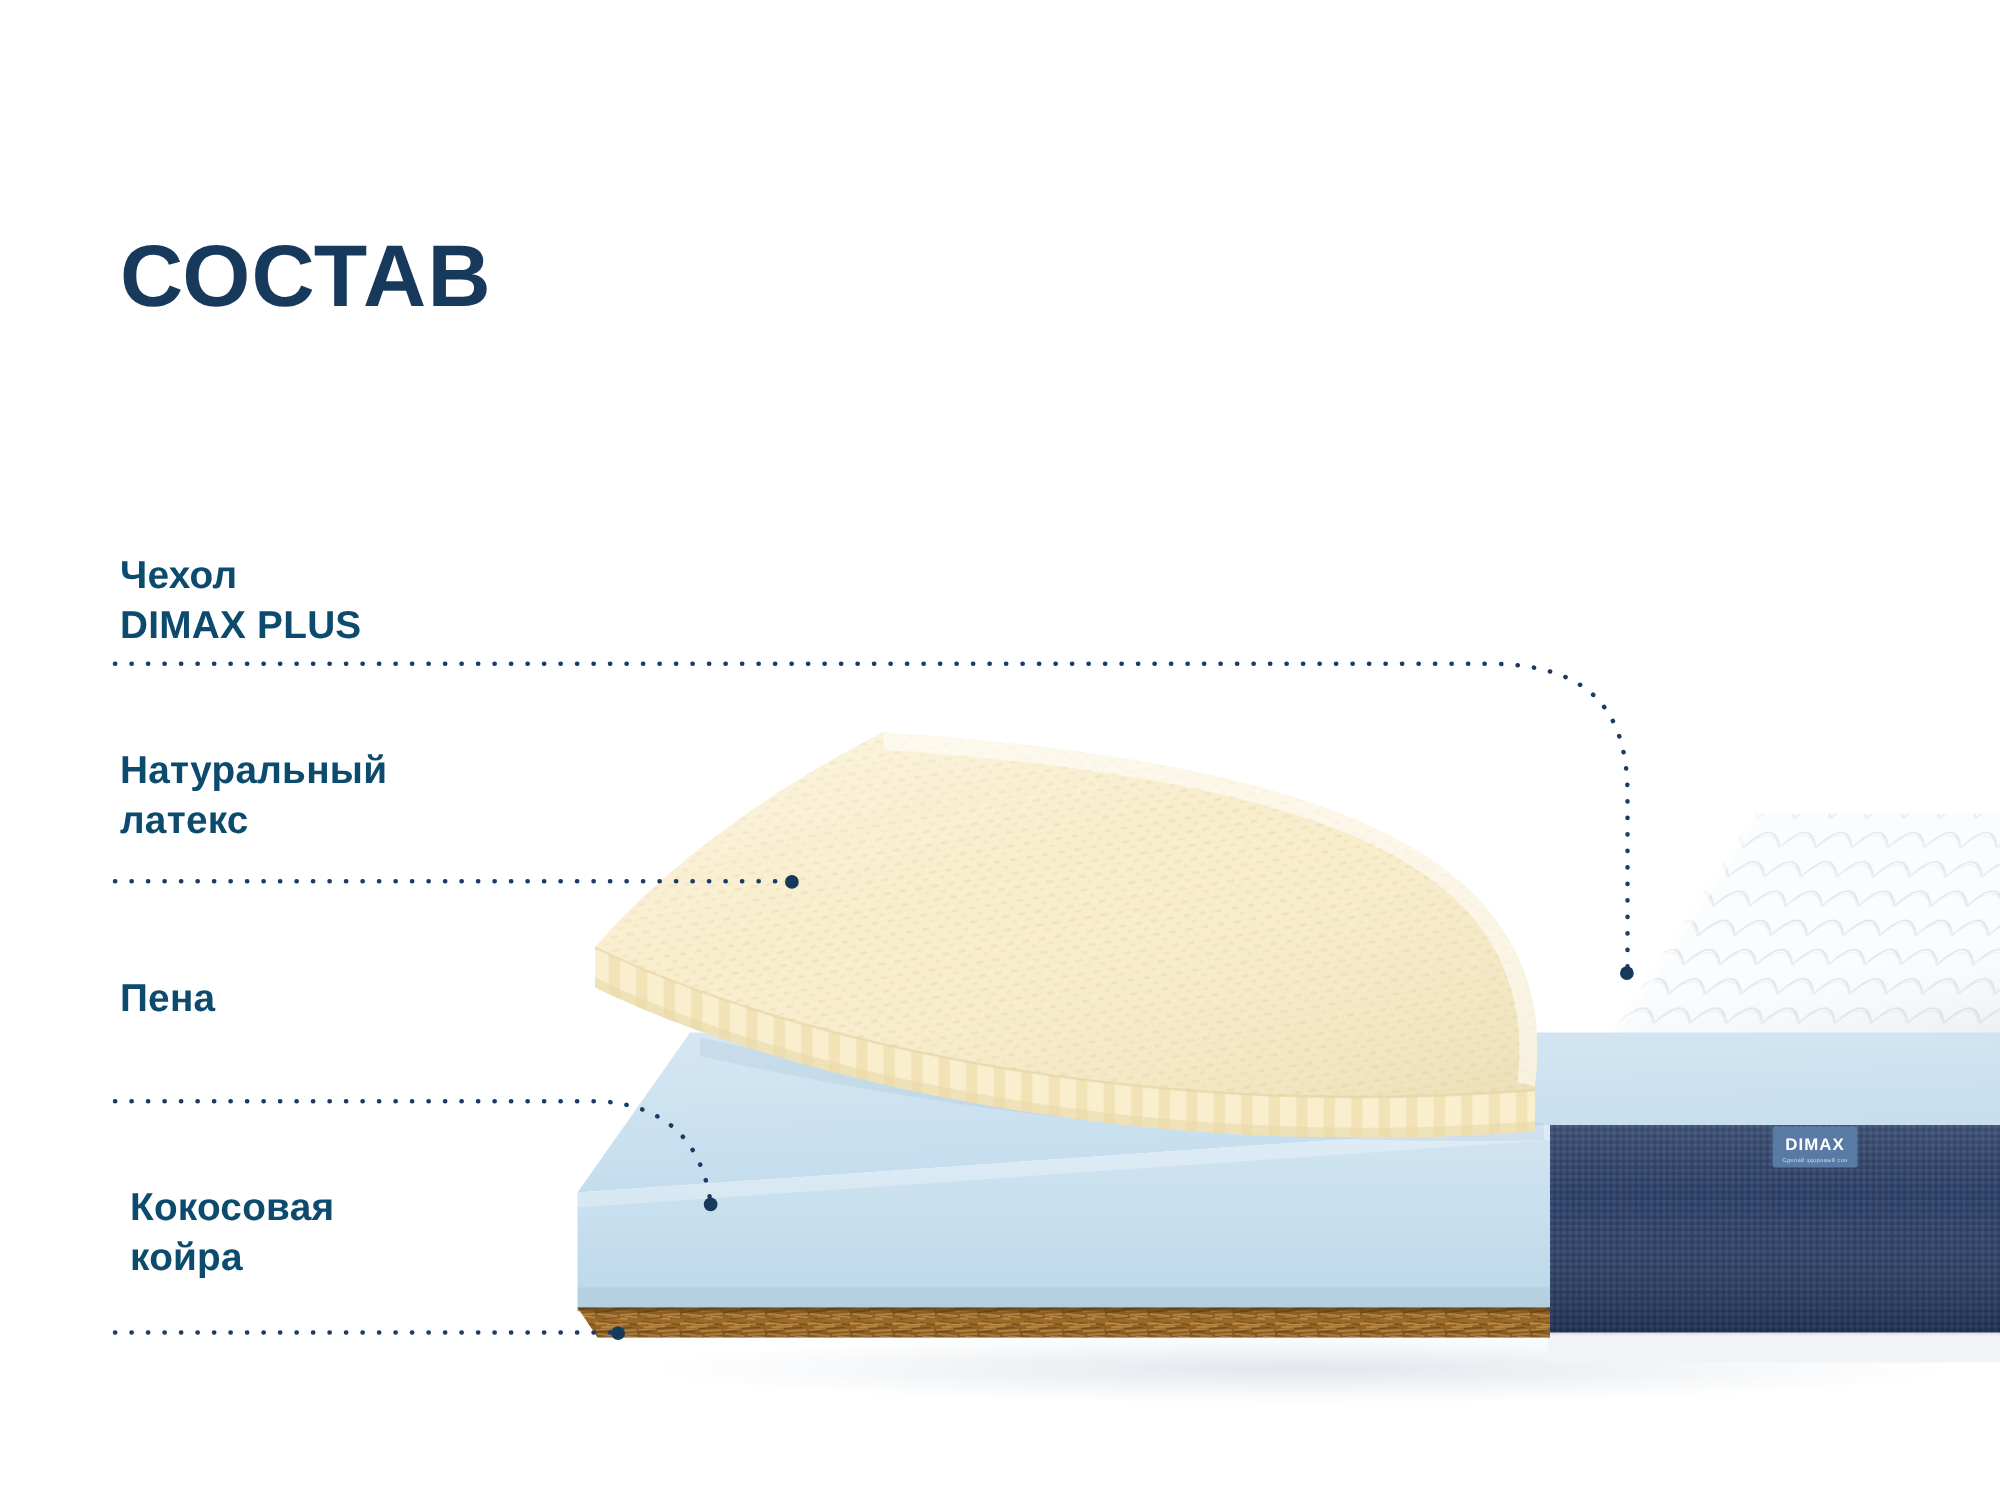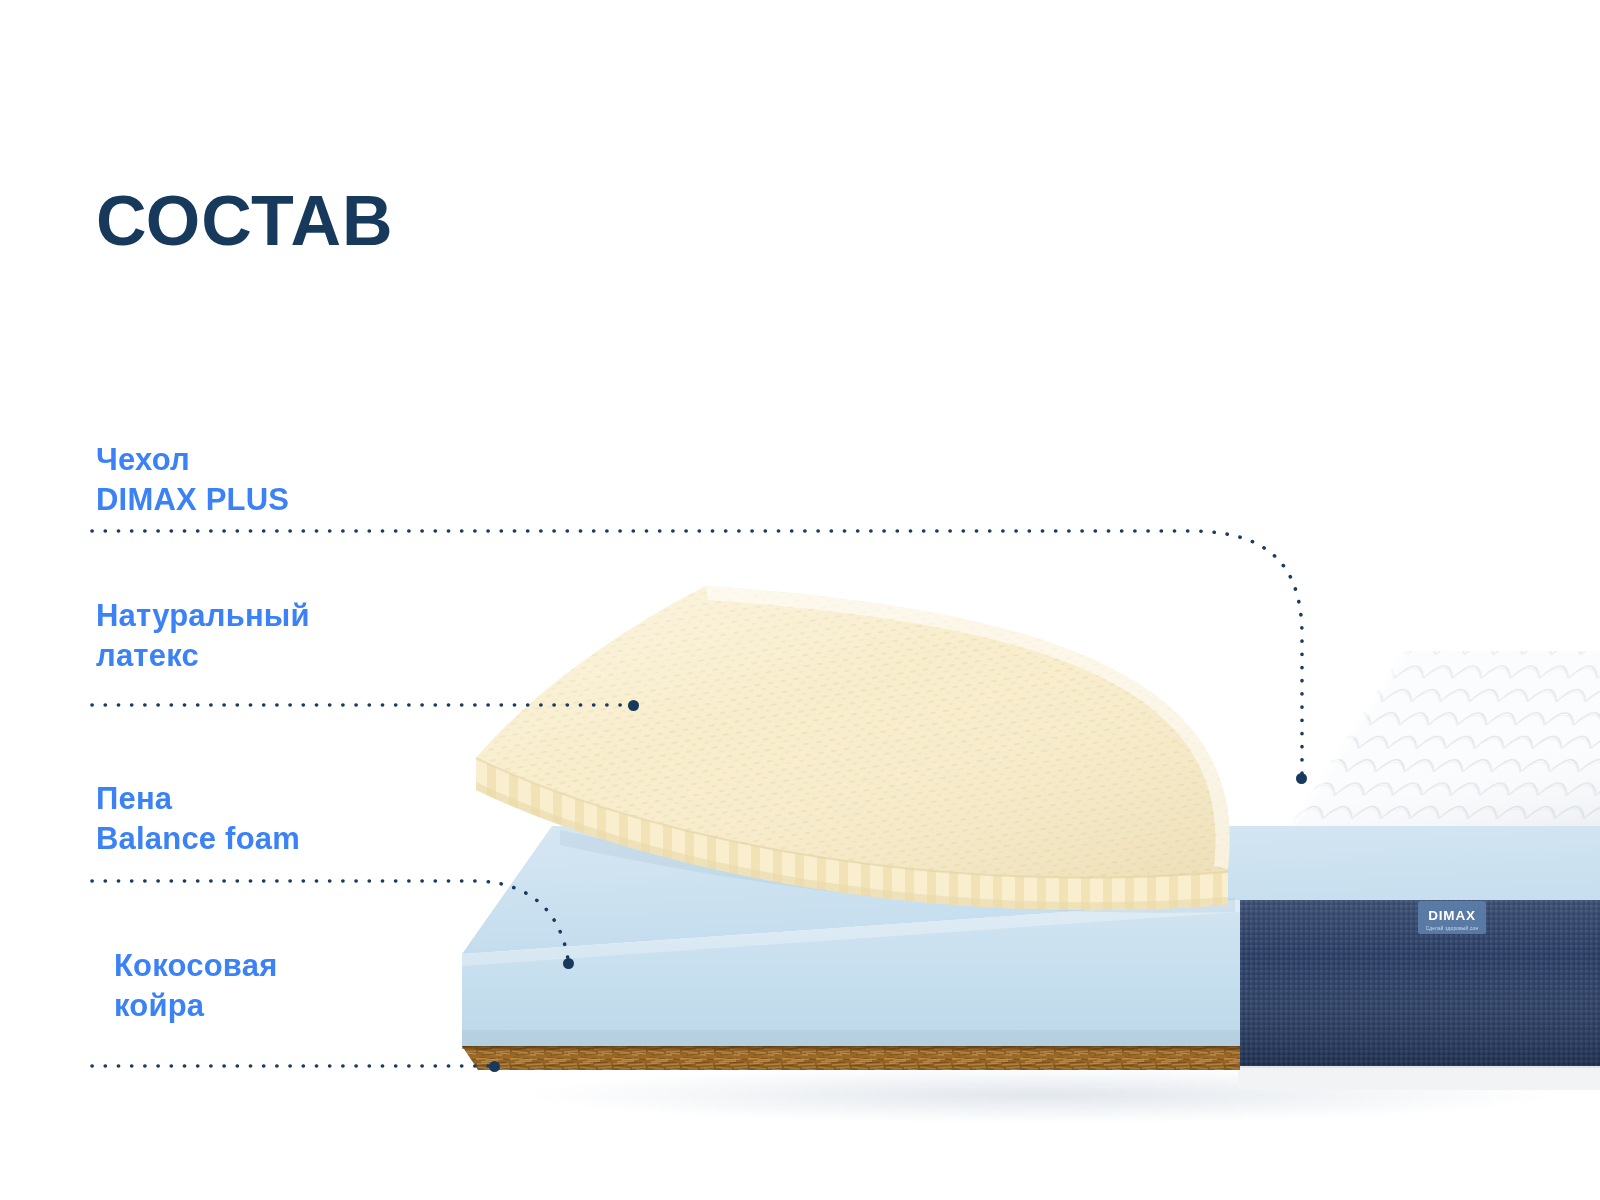--- a/index.html
+++ b/index.html
@@ -24,21 +24,21 @@
     font-weight:700;
     letter-spacing:1px;
     color:#16395c;
     line-height:1;
     white-space:nowrap;
   }
 
   
   .label-block{
     position:absolute;
-    color:#3b82f6;
+    color:#0c4a6e;
     font-size:31px;
     font-weight:700;
     line-height:1.28;
     letter-spacing:0.2px;
     white-space:nowrap;
   }
   .label-block .l2{display:block;}
   .leader-dot{
     position:absolute;
     width:11px;height:11px;
@@ -226,24 +226,23 @@
     <span class="l2">DIMAX PLUS</span>
   </div>
 
   <div class="label-block" style="left:96px; top:596px;">
     <span class="l1">Натуральный</span>
     <span class="l2">латекс</span>
   </div>
 
   <div class="label-block" style="left:96px; top:779px;">
     <span class="l1">Пена</span>
-    <span class="l2">Balance foam</span>
-  </div>
-
-  <div class="label-block" style="left:114px; top:946px;">
+  </div>
+
+  <div class="label-block" style="left:104px; top:946px;">
     <span class="l1">Кокосовая</span>
     <span class="l2">койра</span>
   </div>
 
   <div class="leader-dot" style="left:1296px; top:773px;"></div>
   <div class="leader-dot" style="left:628px; top:700px;"></div>
   <div class="leader-dot" style="left:563px; top:958px;"></div>
   <div class="leader-dot" style="left:489px; top:1061px;"></div>
 
 </div>

